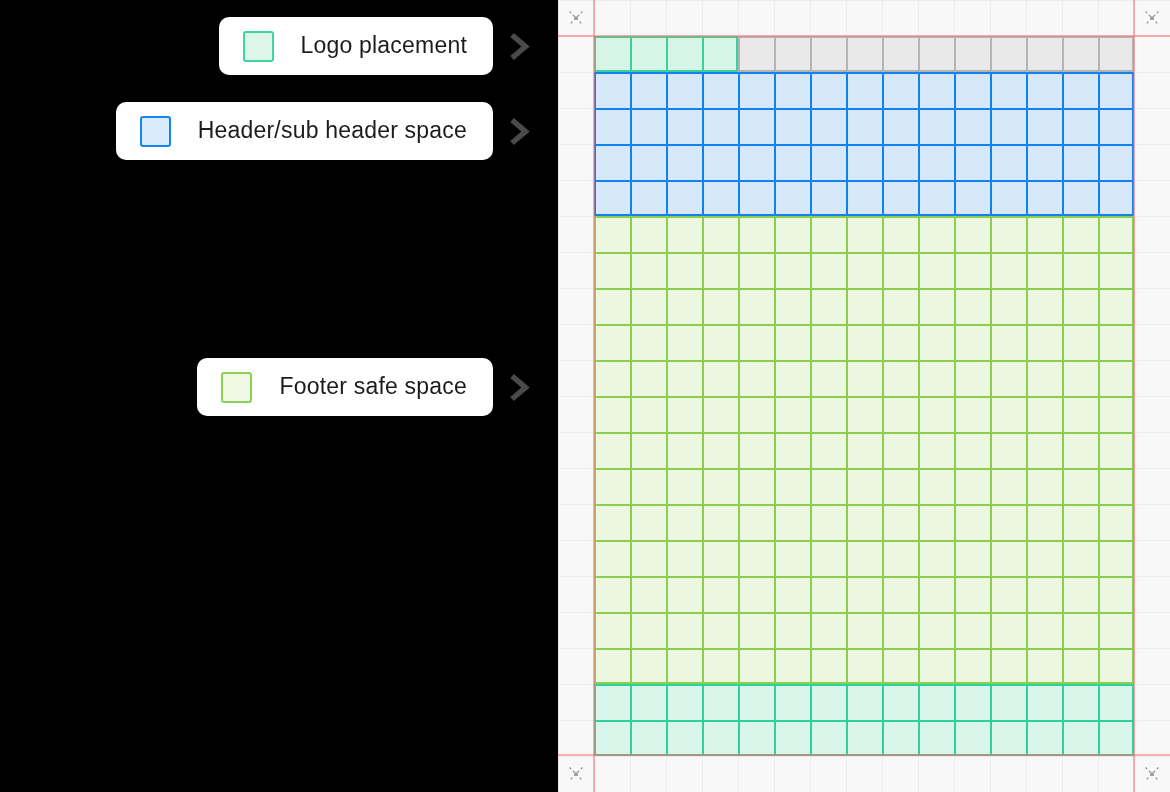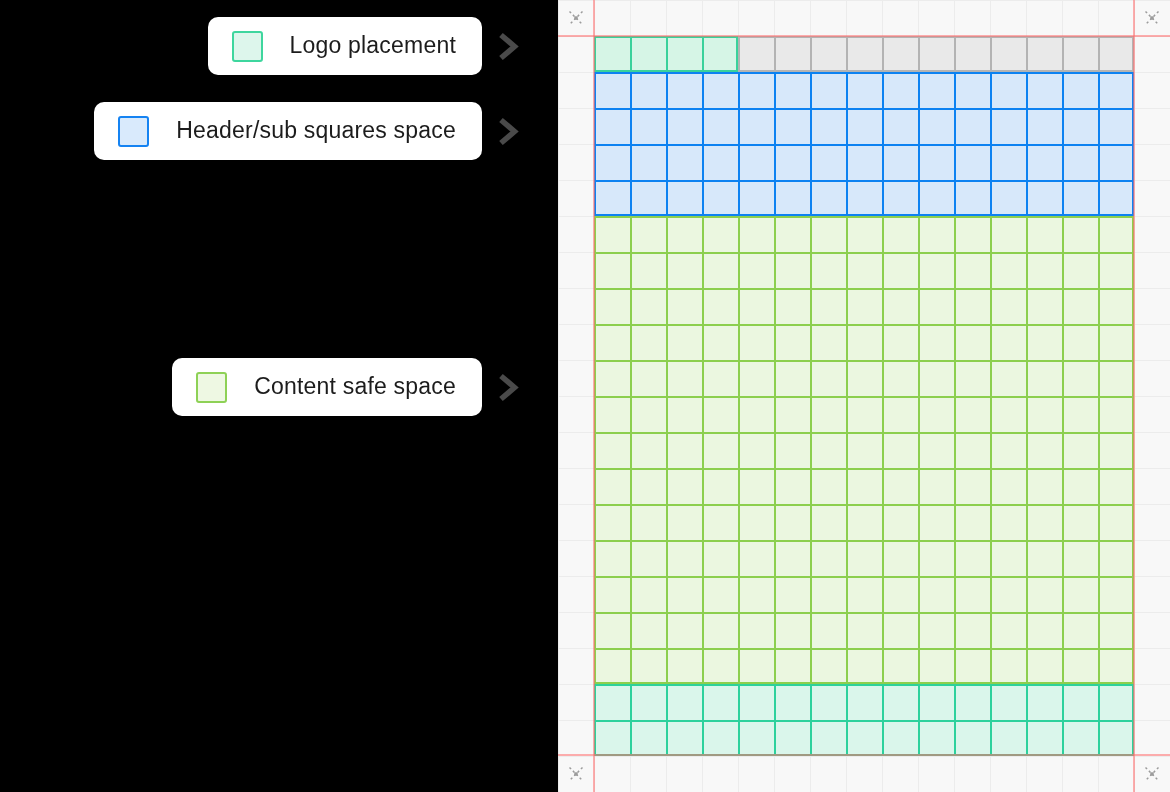--- a/index.html
+++ b/index.html
@@ -3,21 +3,21 @@
 <meta charset="utf-8">
 <style>
   html,body{margin:0;padding:0;background:#000;}
   .app{
     width:1170px;height:792px;position:relative;overflow:hidden;display:flex;
     font-family:"Liberation Sans",sans-serif;
   }
   
   #left-panel{width:558px;height:792px;position:relative;flex:none;}
   .callout{
-    position:absolute;right:38px;display:flex;align-items:center;gap:13px;
+    position:absolute;right:27px;display:flex;align-items:center;gap:13px;
   }
   .pill{
     display:flex;align-items:center;height:58px;background:#ffffff;
     border-radius:10px;padding:0 26px 0 24px;
   }
   .swatch{
     width:31px;height:31px;box-sizing:border-box;border:2px solid;
     border-radius:3px;margin-right:27px;flex:none;
   }
   .pill-label{
@@ -61,31 +61,31 @@
         <span class="pill-label">Logo placement</span>
       </div>
       <svg class="chevron-icon" width="25" height="33" viewBox="0 0 25 33">
         <path d="M6 5 L19.5 16.5 L6 28" fill="none" stroke="#4a4a4a" stroke-width="5.5" stroke-linejoin="miter"></path>
       </svg>
     </div>
 
     <div class="callout c2">
       <div class="pill">
         <span class="swatch" style="background-color: rgb(217, 234, 252); border-color: rgb(21, 131, 242);"></span>
-        <span class="pill-label">Header/sub squares space</span>
+        <span class="pill-label">Header/sub header space</span>
       </div>
       <svg class="chevron-icon" width="25" height="33" viewBox="0 0 25 33">
         <path d="M6 5 L19.5 16.5 L6 28" fill="none" stroke="#4a4a4a" stroke-width="5.5" stroke-linejoin="miter"></path>
       </svg>
     </div>
 
     <div class="callout c3">
       <div class="pill">
         <span class="swatch" style="background-color: rgb(238, 248, 227); border-color: rgb(142, 209, 86);"></span>
-        <span class="pill-label">Content safe space</span>
+        <span class="pill-label">Footer safe space</span>
       </div>
       <svg class="chevron-icon" width="25" height="33" viewBox="0 0 25 33">
         <path d="M6 5 L19.5 16.5 L6 28" fill="none" stroke="#4a4a4a" stroke-width="5.5" stroke-linejoin="miter"></path>
       </svg>
     </div>
 
   </div>
 
   <div id="grid-panel" style="background: repeating-linear-gradient(to right, rgb(236, 236, 236) 0px, rgb(236, 236, 236) 1px, transparent 1px, transparent 36px), repeating-linear-gradient(rgb(236, 236, 236) 0px, rgb(236, 236, 236) 1px, transparent 1px, transparent 36px) rgb(248, 248, 248);">
     <div id="zones">

